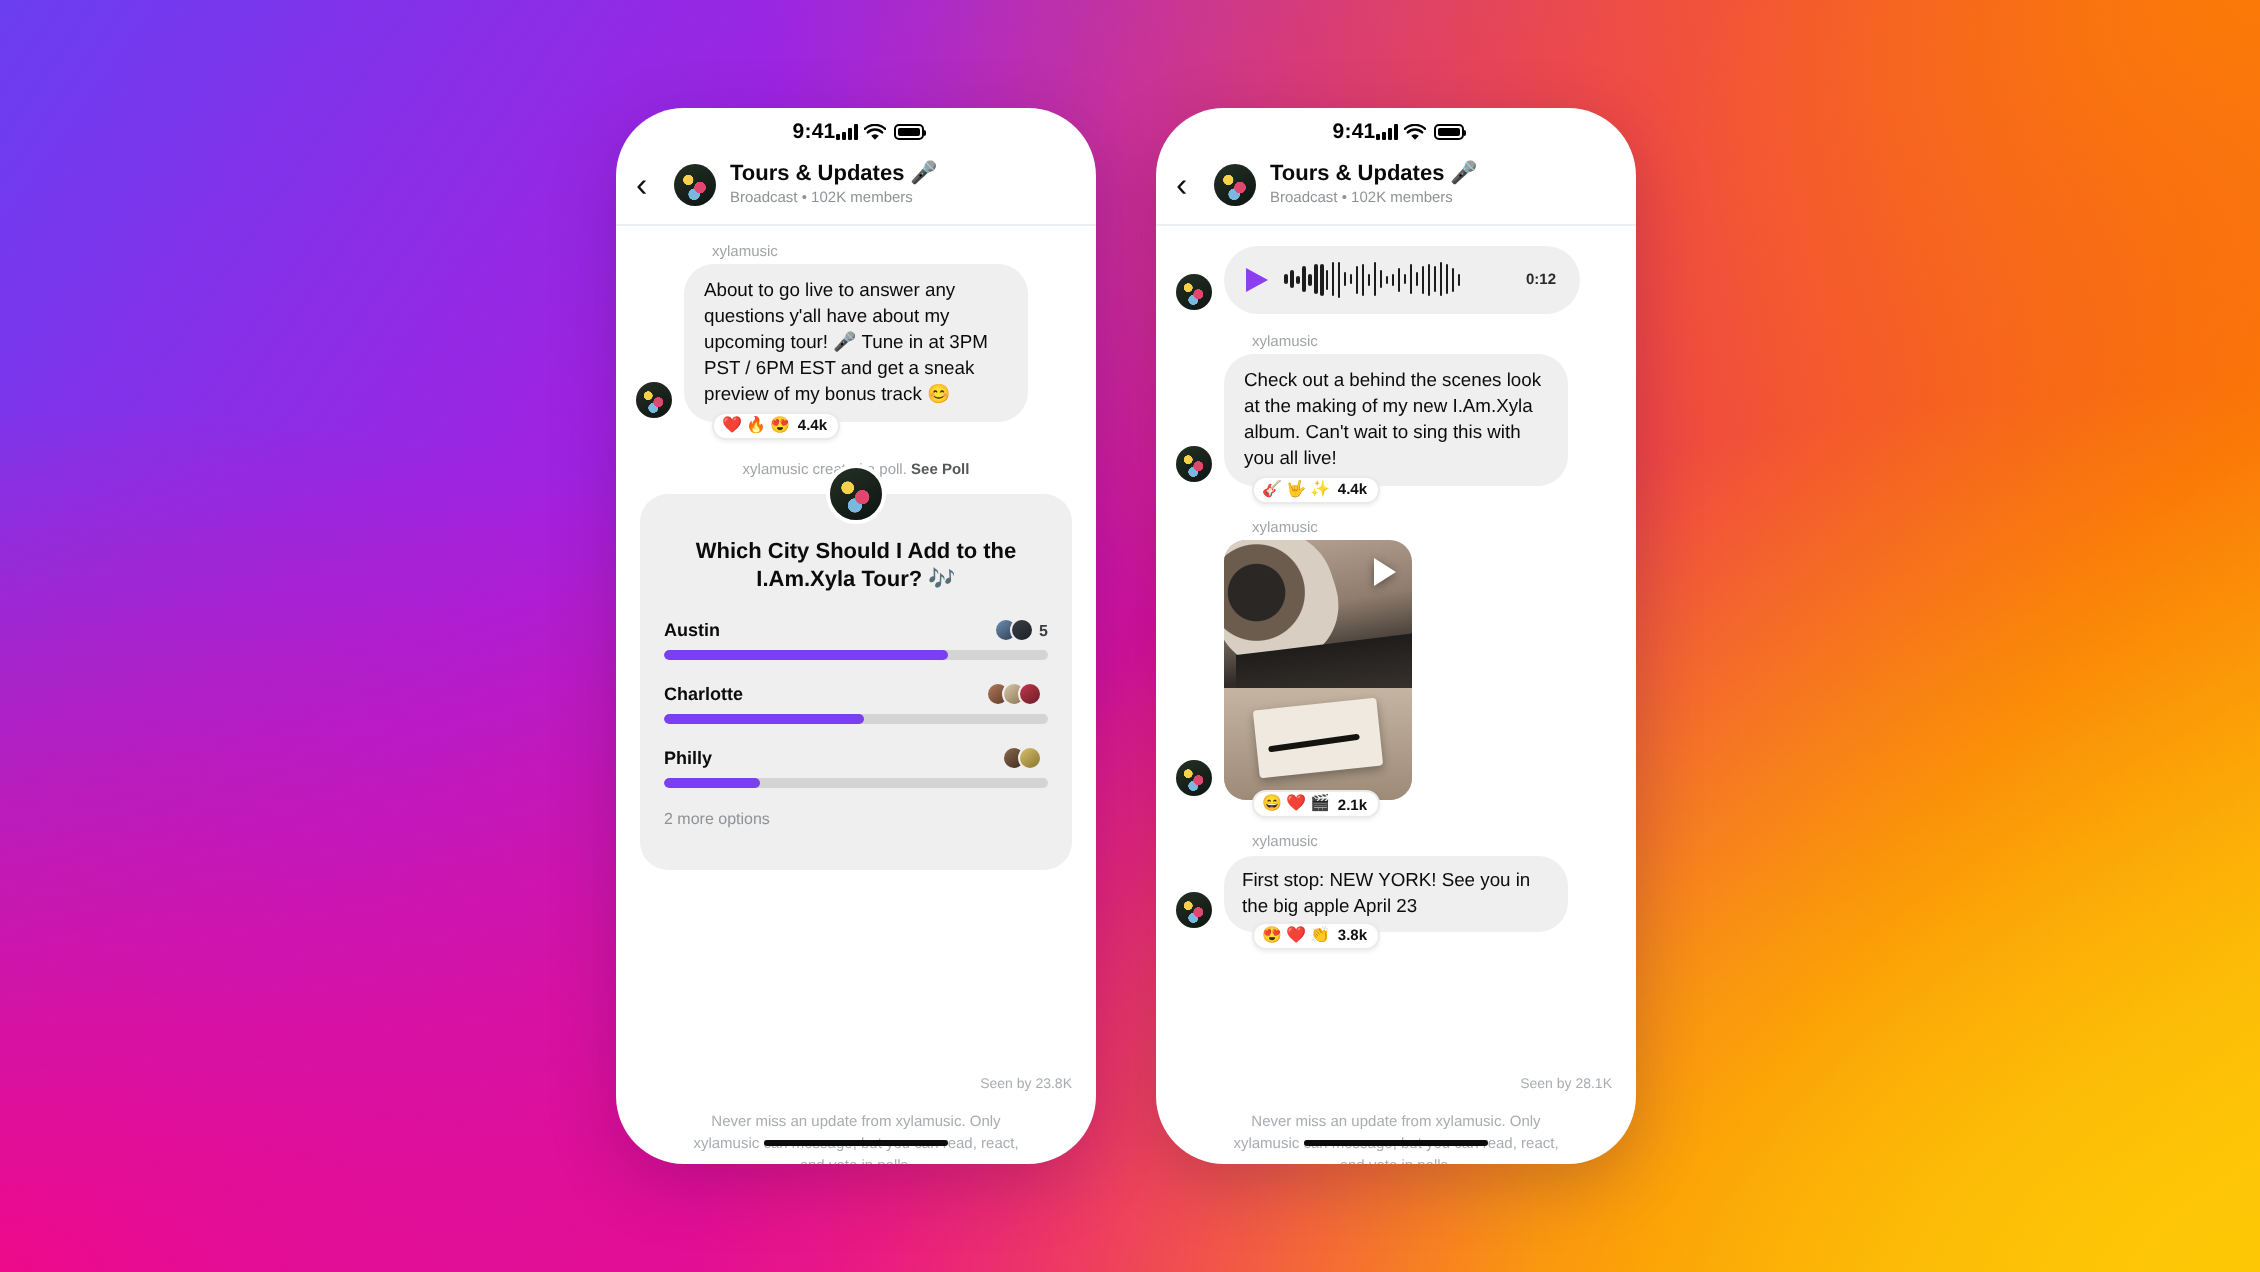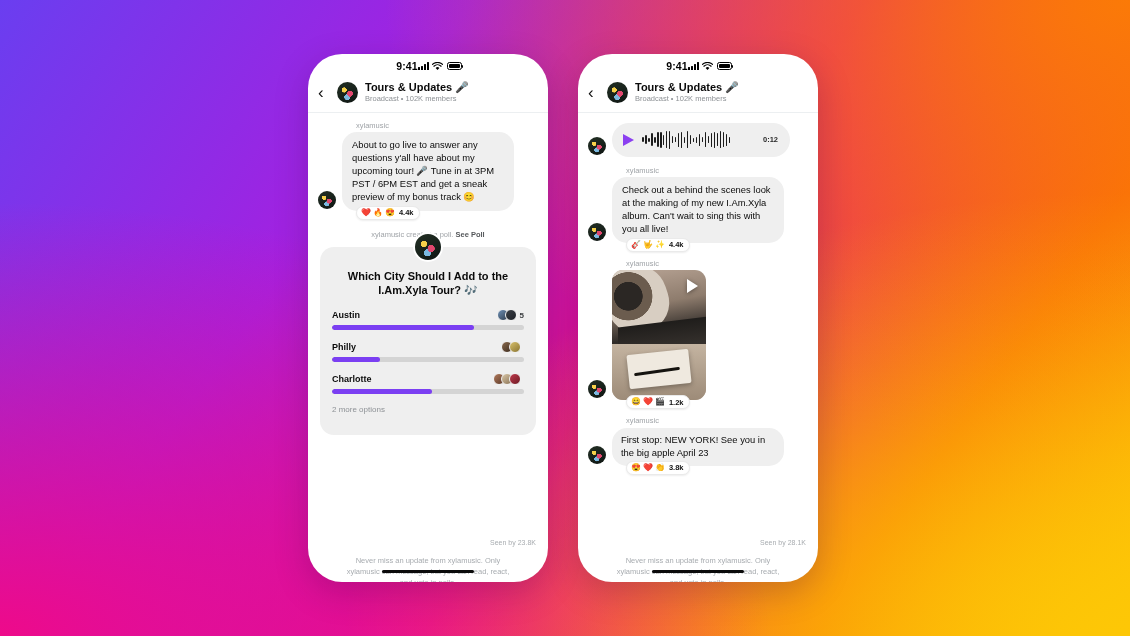--- a/index.html
+++ b/index.html
@@ -287,48 +287,48 @@
                 <span class="opt-count">5</span>
               </span>
             </div>
             <div class="track">
                 <b style="width: 74%;"></b>
               </div>
           </div>
 
           <div class="opt">
             <div class="opt-top">
-              <span class="opt-name">Philly</span>
-              <span class="opt-right">
-                <span class="voters">
-                  <span class="v6"></span>
-                    <span class="v7"></span>
-                </span>
-                <span class="opt-count"></span>
-              </span>
-            </div>
-            <div class="track">
-                <b style="width: 25%;"></b>
-              </div>
-          </div>
-
-          <div class="opt">
-            <div class="opt-top">
               <span class="opt-name">Charlotte</span>
               <span class="opt-right">
                 <span class="voters">
                   <span class="v3"></span>
                     <span class="v4"></span>
                     <span class="v5"></span>
                 </span>
                 <span class="opt-count"></span>
               </span>
             </div>
             <div class="track">
                 <b style="width: 52%;"></b>
+              </div>
+          </div>
+
+          <div class="opt">
+            <div class="opt-top">
+              <span class="opt-name">Philly</span>
+              <span class="opt-right">
+                <span class="voters">
+                  <span class="v6"></span>
+                    <span class="v7"></span>
+                </span>
+                <span class="opt-count"></span>
+              </span>
+            </div>
+            <div class="track">
+                <b style="width: 25%;"></b>
               </div>
           </div>
 
           <div class="more">2 more options</div>
         </div>
       </div>
 
       <div class="seen">Seen by 23.8K</div>
       <div class="disclaimer">Never miss an update from xylamusic. Only xylamusic can message, but you can read, react, and vote in polls.</div>
     </div>
@@ -435,21 +435,21 @@
             <span class="pad"></span>
             <span class="pen"></span>
             <span class="media-play"></span>
           </div>
         </div>
       </div>
       <div class="reacts">
         <span class="em">😄</span>
         <span class="em">❤️</span>
         <span class="em">🎬</span>
-        <span class="cnt">1.2k</span>
+        <span class="cnt">2.1k</span>
       </div>
 
       <div class="sender" style="margin-top:7px;">xylamusic</div>
       <div class="row">
         <div class="row-av av-art"></div>
         <div class="bubble tight">First stop: NEW YORK! See you in the big apple April 23</div>
       </div>
       <div class="reacts">
         <span class="em">😍</span>
         <span class="em">❤️</span>

